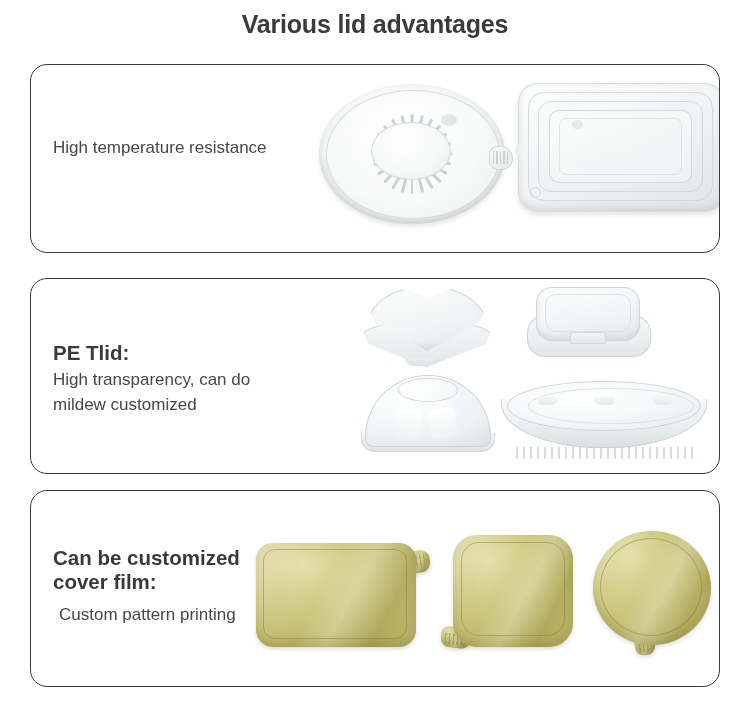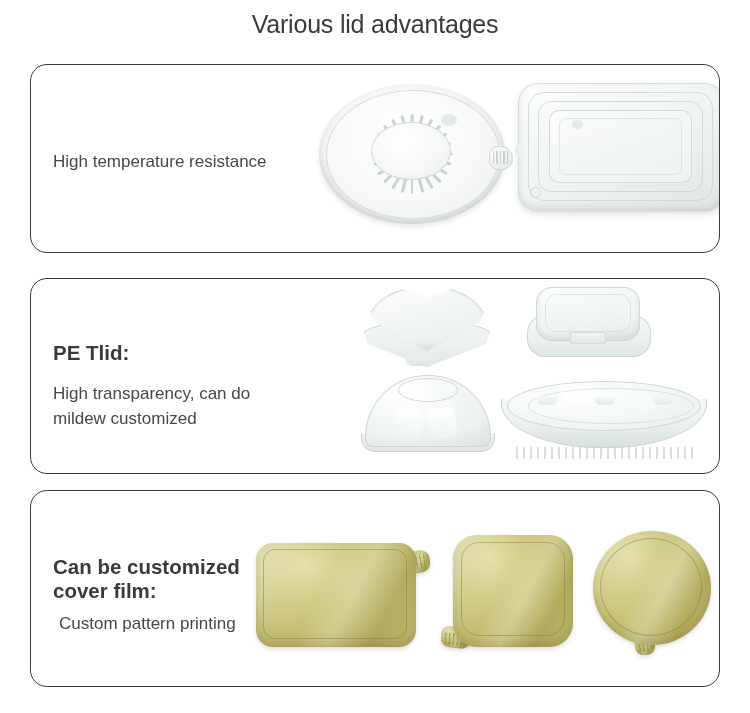--- a/index.html
+++ b/index.html
@@ -18,21 +18,21 @@
   }
 
   
   .page-title {
     position: absolute;
     left: 0;
     top: 10px;
     width: 750px;
     text-align: center;
     font-size: 25px;
-    font-weight: normal;
+    font-weight: bold;
     letter-spacing: -0.2px;
     color: #3a3a3a;
   }
 
   
   .card {
     position: absolute;
     left: 30px;
     width: 690px;
     box-sizing: border-box;
@@ -55,26 +55,26 @@
     font-weight: bold;
     color: #3a3a3a;
     line-height: 1.18;
     white-space: pre-line;
   }
   .card-sub {
     font-size: 17px;
     font-weight: normal;
     color: #474747;
     line-height: 1.45;
-    margin-top: 17px;
+    margin-top: 3px;
     white-space: pre-line;
   }
   #card-pp .card-text { top: 68px; }
   #card-pe .card-text { top: 62px; }
-  #card-cf .card-text { top: 64px; }
+  #card-cf .card-text { top: 55px; }
   #card-cf .card-sub  { margin-top: 9px; padding-left: 6px; }
 
   
   .art {
     position: absolute;
     pointer-events: none;
   }
 
   
   #pp-round {

